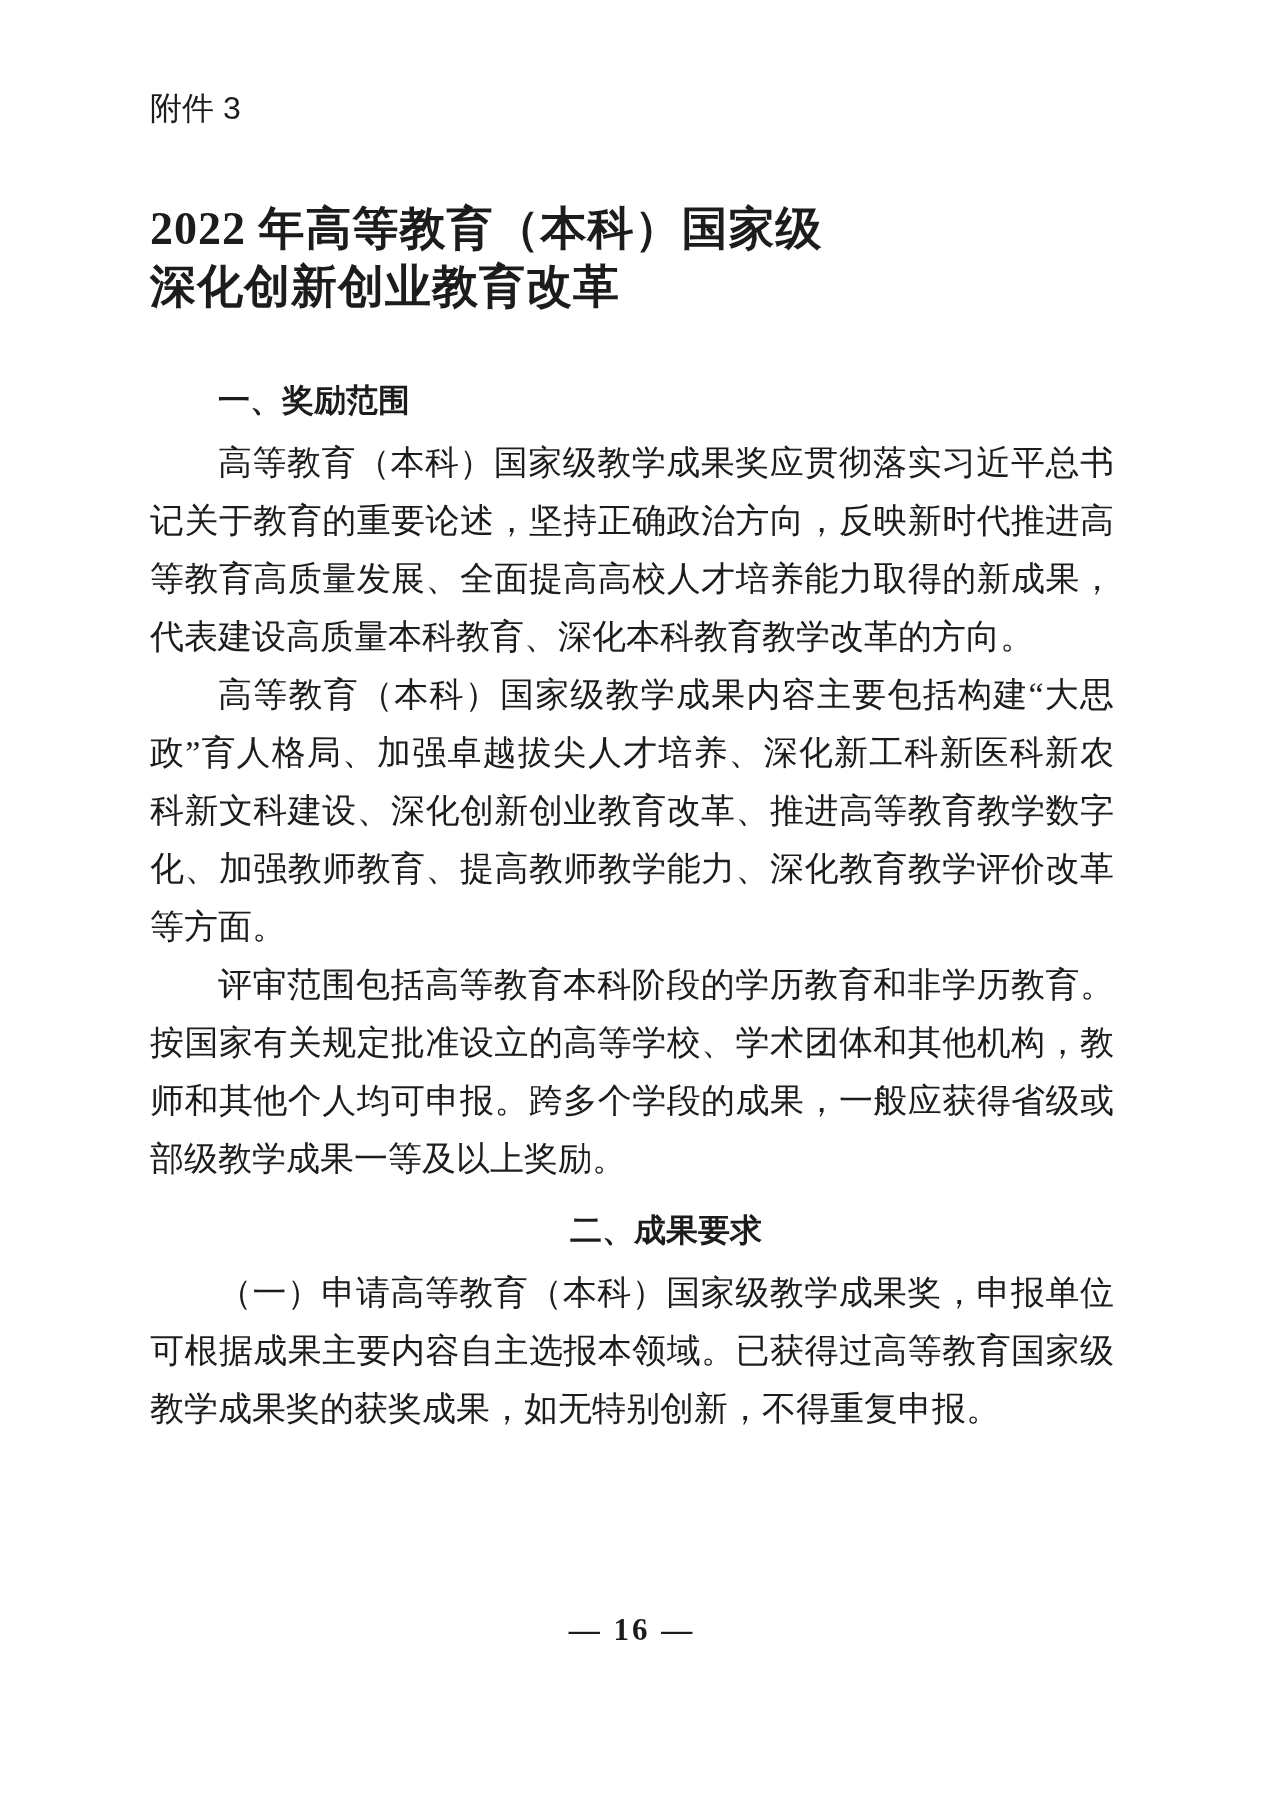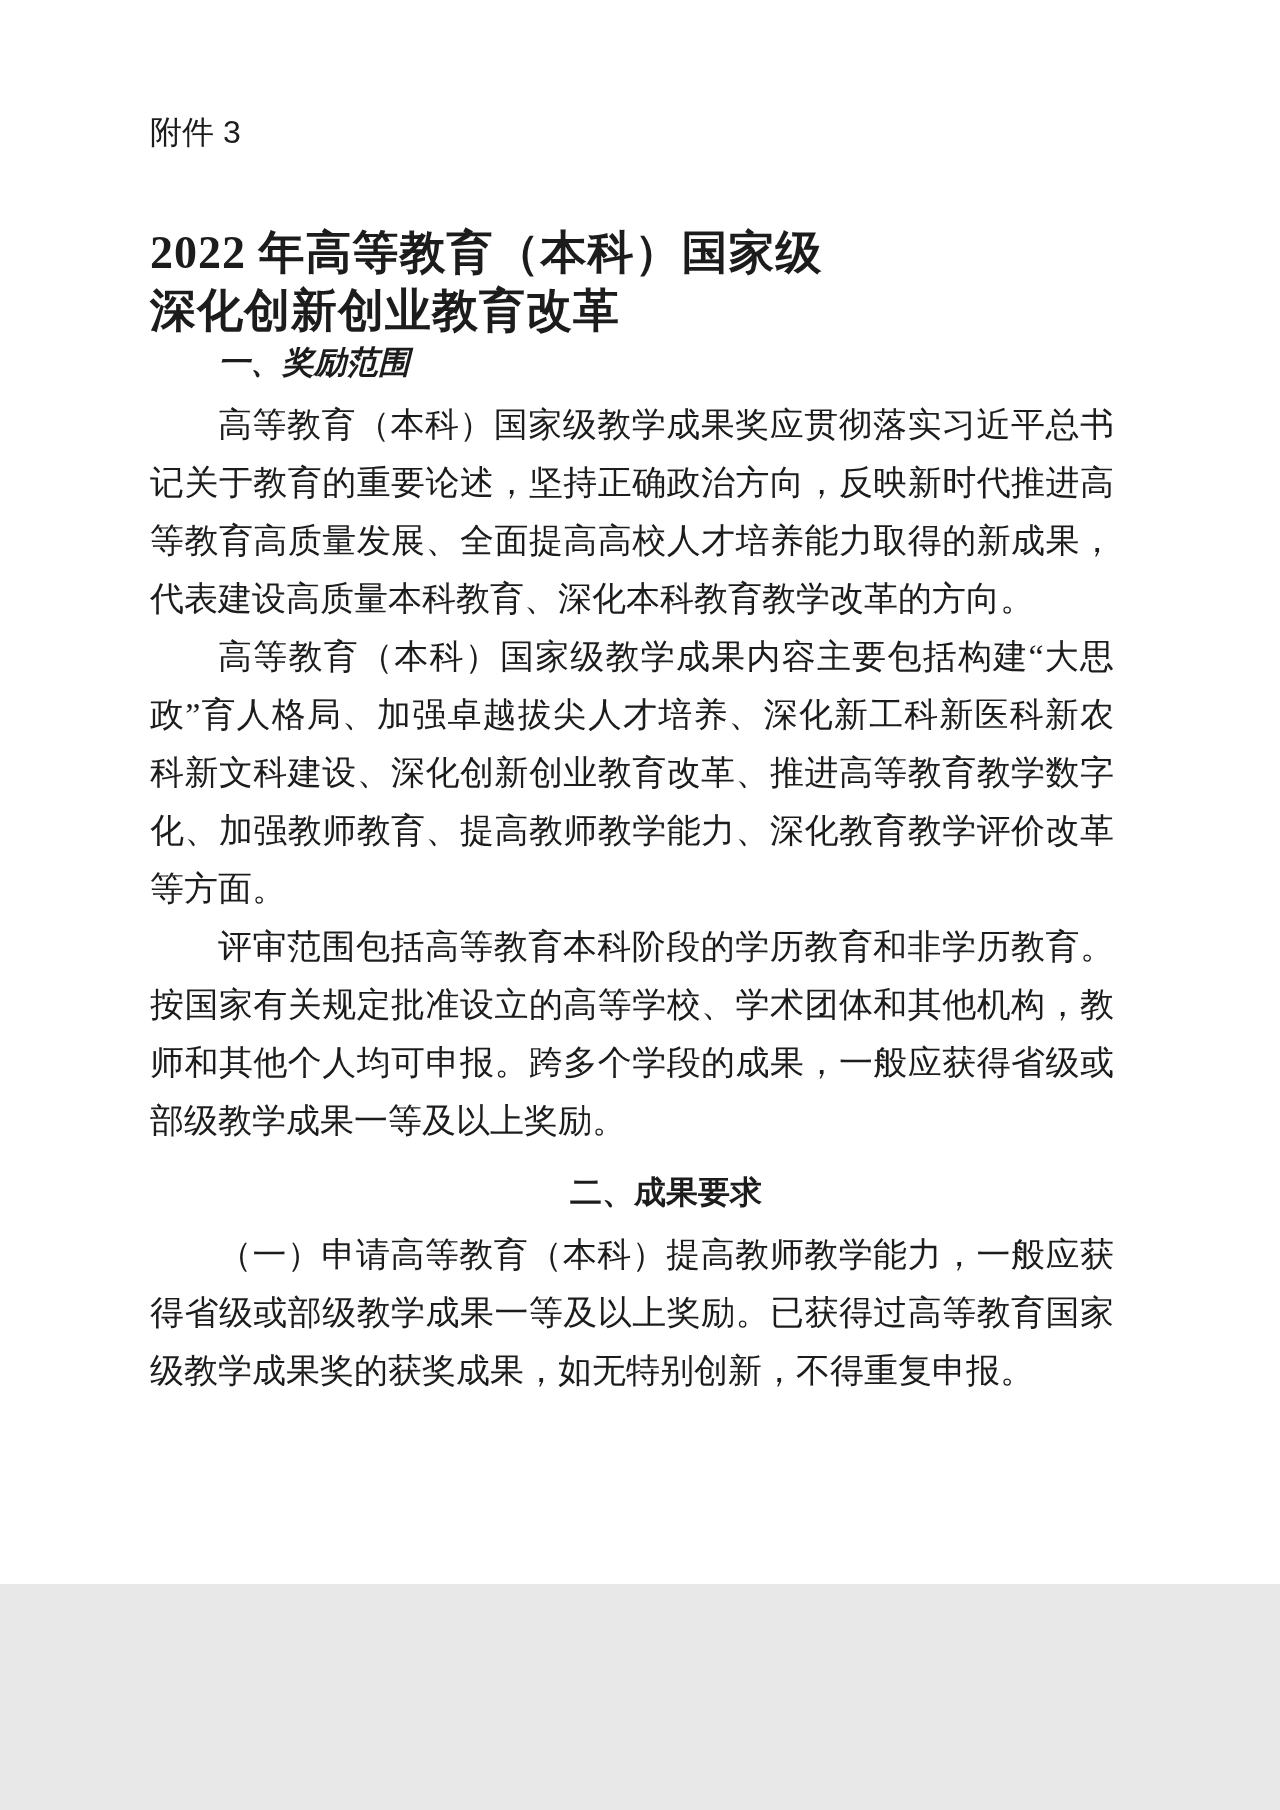--- a/index.html
+++ b/index.html
@@ -3,26 +3,26 @@
 <meta charset="utf-8">
 <style>
   html, body {
     margin: 0;
     padding: 0;
     background: #e8e8e8;
   }
   .page {
     position: relative;
     width: 1280px;
-    height: 1584px;
+    height: 1810px;
     margin: 0 auto;
     background: #ffffff;
     color: #1c1c1c;
     box-sizing: border-box;
-    padding: 114px 166px 0 150px;
+    padding: 90px 166px 0 150px;
     font-family: "Liberation Serif", "DejaVu Serif", serif;
     overflow: hidden;
   }
   .attachment-label {
     font-family: "Liberation Sans", "DejaVu Sans", sans-serif;
     font-size: 32px;
     line-height: 36px;
     font-weight: 500;
   }
   .doc-title {
@@ -36,21 +36,21 @@
   }
   .section-heading {
     font-family: "Liberation Sans", "DejaVu Sans", sans-serif;
     font-weight: bold;
     font-size: 32px;
     line-height: 44px;
     text-indent: 68px;
     margin: 0;
   }
   .section-heading.first {
-    font-style: italic;
+    margin-top: 62px;
   }
   .section-heading.next {
     margin-top: 20px;
     text-align: center;
   }
   .para {
     font-size: 34px;
     line-height: 58px;
     text-align: justify;
     text-justify: inter-ideograph;
@@ -87,17 +87,17 @@
   <h2 class="section-heading first">一、奖励范围</h2>
 
   <p class="para after-heading">高等教育（本科）国家级教学成果奖应贯彻落实习近平总书记关于教育的重要论述，坚持正确政治方向，反映新时代推进高等教育高质量发展、全面提高高校人才培养能力取得的新成果，代表建设高质量本科教育、深化本科教育教学改革的方向。</p>
 
   <p class="para">高等教育（本科）国家级教学成果内容主要包括构建“大思政”育人格局、加强卓越拔尖人才培养、深化新工科新医科新农科新文科建设、深化创新创业教育改革、推进高等教育教学数字化、加强教师教育、提高教师教学能力、深化教育教学评价改革等方面。</p>
 
   <p class="para">评审范围包括高等教育本科阶段的学历教育和非学历教育。按国家有关规定批准设立的高等学校、学术团体和其他机构，教师和其他个人均可申报。跨多个学段的成果，一般应获得省级或部级教学成果一等及以上奖励。</p>
 
   <h2 class="section-heading next">二、成果要求</h2>
 
-  <p class="para after-heading">（一）申请高等教育（本科）提高教师教学能力，一般应获得省级或部级教学成果一等及以上奖励。已获得过高等教育国家级教学成果奖的获奖成果，如无特别创新，不得重复申报。</p>
+  <p class="para after-heading">（一）申请高等教育（本科）国家级教学成果奖，申报单位可根据成果主要内容自主选报本领域。已获得过高等教育国家级教学成果奖的获奖成果，如无特别创新，不得重复申报。</p>
 
   <div class="page-number">— 16 —</div>
 
 </div>
 
 </body></html>

